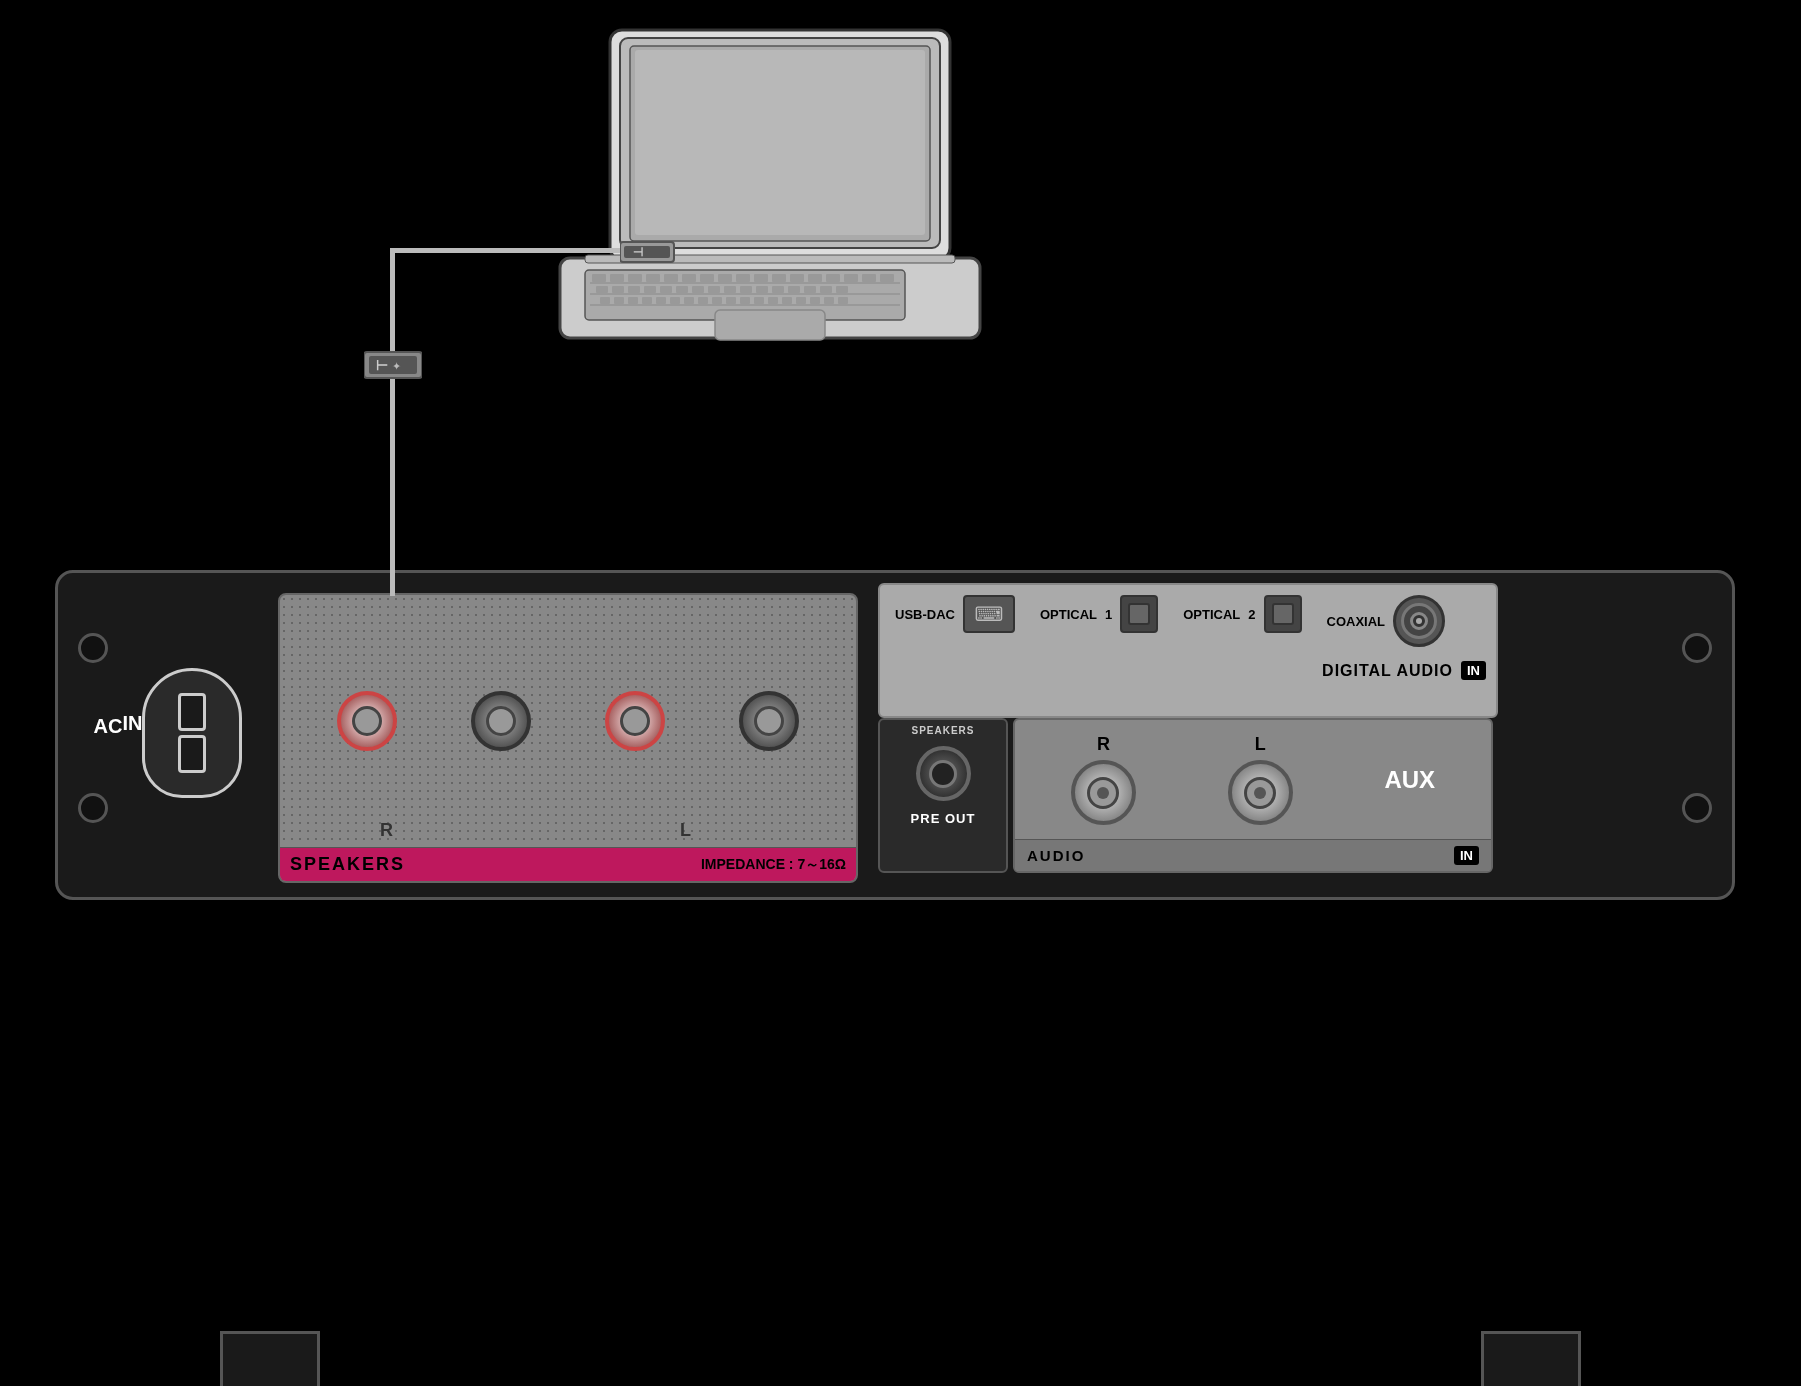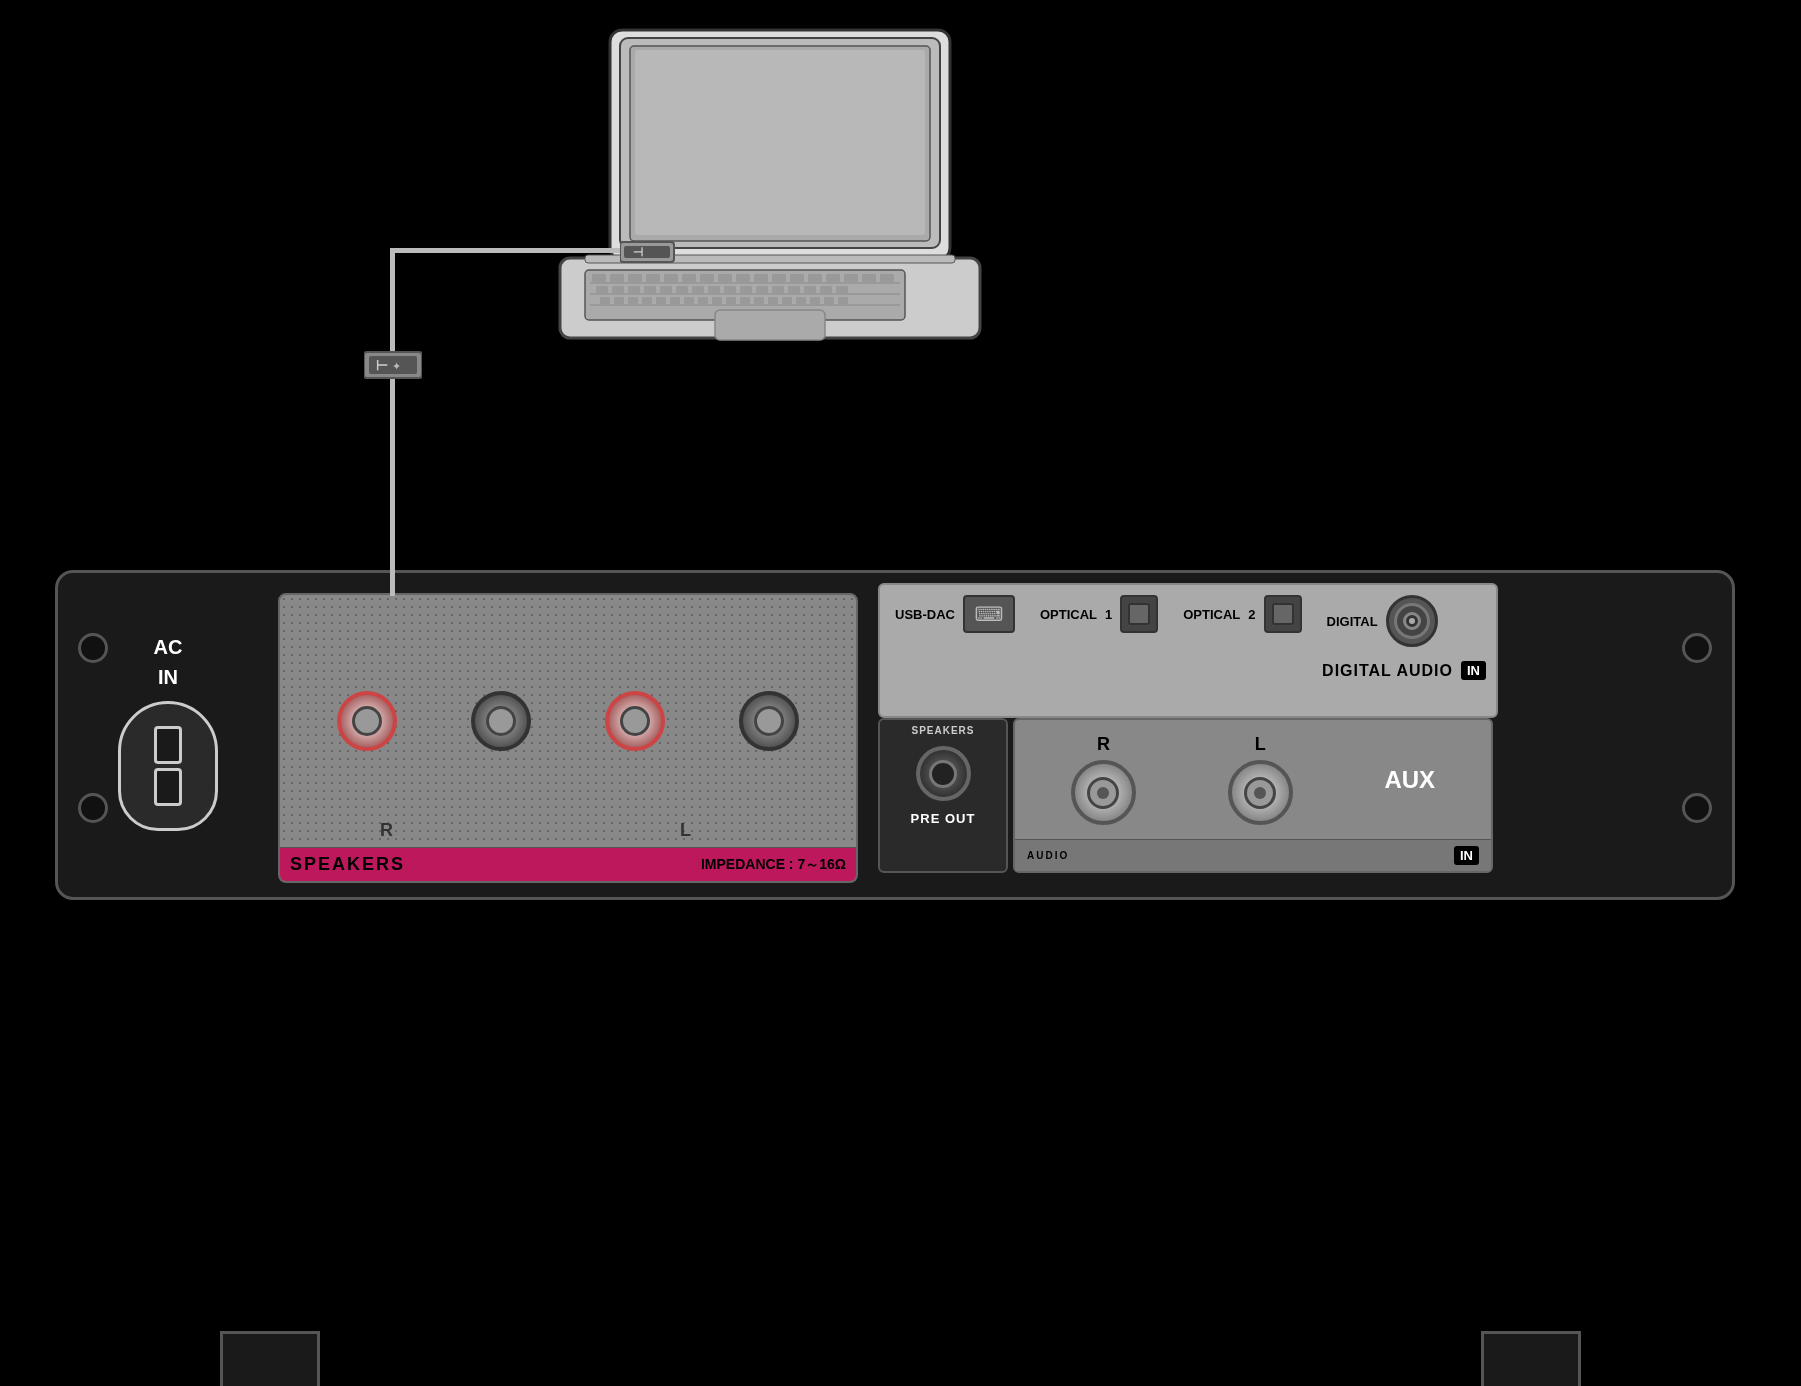--- a/index.html
+++ b/index.html
@@ -25,21 +25,21 @@
     }
 
     
     .ac-in {
       position: absolute;
       top: 30px;
       left: 30px;
       width: 160px;
       height: 260px;
       display: flex;
-      flex-direction: column;
+      flex-direction: row;
       align-items: center;
       justify-content: center;
     }
     .ac-in-label {
       color: #fff;
       font-size: 22px;
       font-weight: bold;
       text-align: center;
       margin-bottom: 15px;
       line-height: 1.2;
@@ -354,21 +354,21 @@
       background: #777;
       padding: 6px 12px;
       display: flex;
       justify-content: space-between;
       align-items: center;
       border-top: 1px solid #555;
       border-radius: 0 0 4px 4px;
     }
     .audio-in-text {
       color: #000;
-      font-size: 10px;
+      font-size: 15px;
       font-weight: bold;
       letter-spacing: 2px;
     }
     .aux-label {
       color: #ffffff;
       font-size: 24px;
       font-weight: bold;
     }
 
     
@@ -565,21 +565,21 @@
 
       <div class="digital-input-group">
         <span class="digital-input-label">OPTICAL</span>
         <span class="digital-input-label">2</span>
         <div class="optical-port">
           <div class="optical-inner"></div>
         </div>
       </div>
 
       <div class="digital-input-group">
-        <span class="digital-input-label">DIGITAL</span>
+        <span class="digital-input-label">COAXIAL</span>
         <div class="coaxial-port">
           <div class="coaxial-inner1">
             <div class="coaxial-inner2">
               <div class="coaxial-inner3"></div>
             </div>
           </div>
         </div>
       </div>
     </div>
     <div class="digital-audio-label-row">

